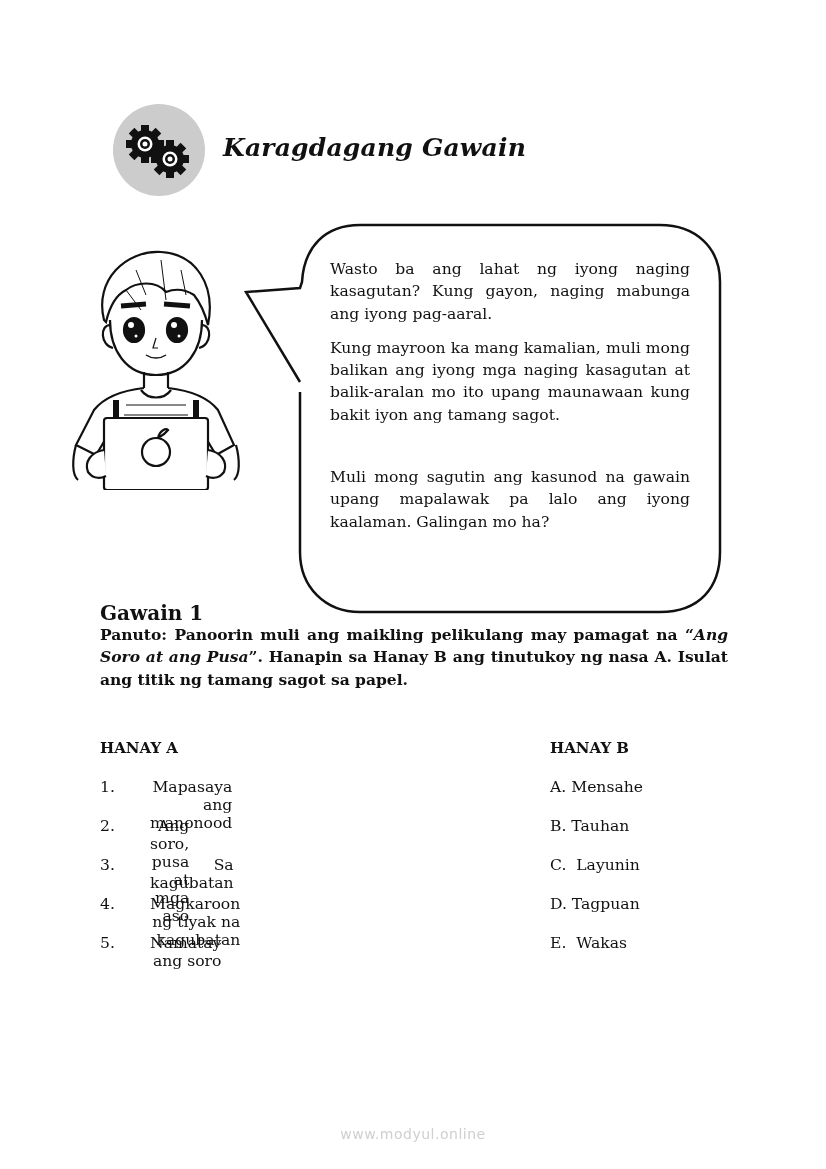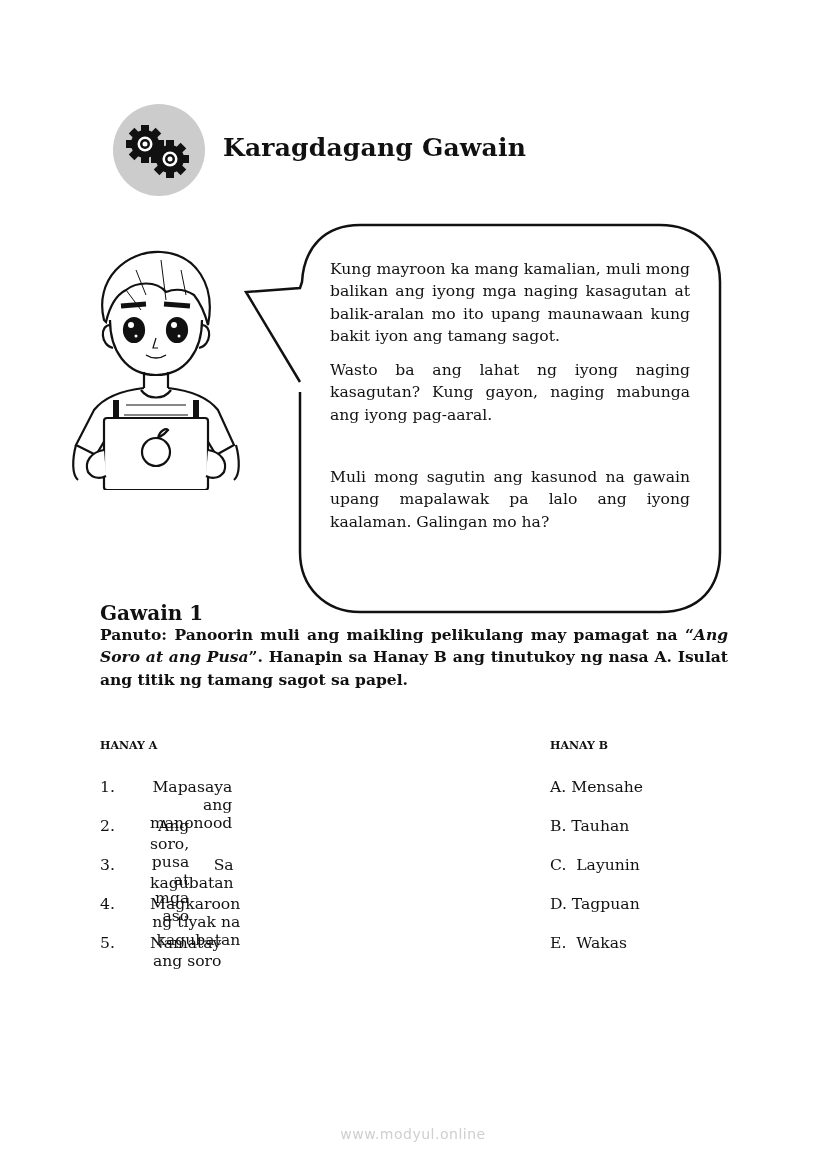--- a/index.html
+++ b/index.html
@@ -4,37 +4,37 @@
 <style>
   html, body { margin: 0; padding: 0; background: #ffffff; }
   body { width: 826px; height: 1169px; position: relative; overflow: hidden;
          font-family: "DejaVu Serif", "Liberation Serif", serif; color: #111; }
 
   .badge { position: absolute; left: 113px; top: 104px; width: 92px; height: 92px;
            border-radius: 50%; background: #cccccc; }
   .badge svg { position: absolute; left: 0; top: 0; }
 
   .title { position: absolute; left: 223px; top: 133px; font-size: 25px; font-weight: bold;
-           letter-spacing: 0.2px; font-family: "DejaVu Serif", serif; }
+           font-style: italic; letter-spacing: 0.2px; font-family: "DejaVu Serif", serif; }
 
   .boy { position: absolute; left: 66px; top: 240px; width: 180px; height: 250px; }
 
   .bubble { position: absolute; left: 240px; top: 222px; width: 490px; height: 395px; }
   .bubble-text { position: absolute; left: 330px; top: 258px; width: 360px;
                  font-size: 15.6px; line-height: 22.3px; text-align: justify;
                  font-family: "DejaVu Serif", serif; }
   .bubble-text p { margin: 0 0 12px 0; }
   .bubble-text p.gap { margin-top: 40px; }
 
   .activity { position: absolute; left: 100px; top: 602px; width: 628px; }
   .activity .label { font-weight: bold; font-size: 20px; line-height: 22px; }
   .activity .instr { font-weight: bold; font-size: 15.5px; line-height: 22.3px; text-align: justify; }
   .activity .instr em { font-style: italic; }
 
-  .col-head { position: absolute; top: 739px; font-weight: bold; font-size: 11px; }
+  .col-head { position: absolute; top: 739px; font-weight: bold; font-size: 15px; }
   .row { position: absolute; font-size: 15.6px; }
   .num { position: absolute; left: 100px; }
   .itemA { position: absolute; left: 150px; text-align: right; }
   .itemB { position: absolute; left: 550px; white-space: pre; }
 
   .footer { position: absolute; left: 0; width: 826px; top: 1126px; text-align: center;
             font-family: "DejaVu Sans", sans-serif; font-size: 14px; color: #cfcfcf; letter-spacing: 0.5px; }
 </style>
 </head>
 <body>
@@ -117,22 +117,22 @@
   <path d="M38 210 C25 212 18 222 22 232 C28 240 36 238 40 236" fill="#fff"></path>
   <path d="M142 210 C155 212 162 222 158 232 C152 240 144 238 140 236" fill="#fff"></path>
   <path d="M10 205 C6 220 6 235 12 240 M170 205 C174 220 174 235 168 240"></path>
 </svg>
 
 <svg class="bubble" viewBox="0 0 490 395">
   <path d="M60 170 L60 330 C60 365 85 390 120 390 L420 390 C460 390 480 365 480 330 L480 60 C480 25 455 3 420 3 L120 3 C85 3 64 25 62 60 L60 66 L6 70 L60 160" fill="#fff" stroke="#111" stroke-width="2.5"></path>
 </svg>
 
 <div class="bubble-text">
+  <p>Wasto ba ang lahat ng iyong naging kasagutan?  Kung gayon, naging mabunga ang iyong pag-aaral.</p>
   <p>Kung mayroon ka mang kamalian, muli mong balikan ang iyong mga naging kasagutan at balik-aralan mo ito upang maunawaan kung bakit iyon ang tamang sagot.</p>
-  <p>Wasto ba ang lahat ng iyong naging kasagutan?  Kung gayon, naging mabunga ang iyong pag-aaral.</p>
   <p class="gap">Muli mong sagutin ang kasunod na gawain upang mapalawak pa lalo ang iyong kaalaman. Galingan mo ha?</p>
 </div>
 
 <div class="activity">
   <div class="label">Gawain 1</div>
   <div class="instr"><span>Panuto: Panoorin muli ang maikling pelikulang may pamagat na “</span><em>Ang Soro at ang Pusa</em><span>”. Hanapin sa Hanay B ang tinutukoy ng nasa A.  Isulat ang titik ng tamang sagot sa papel.</span></div>
 </div>
 
 <div class="col-head" style="left:100px;">HANAY A</div>
 <div class="col-head" style="left:550px;">HANAY B</div>

